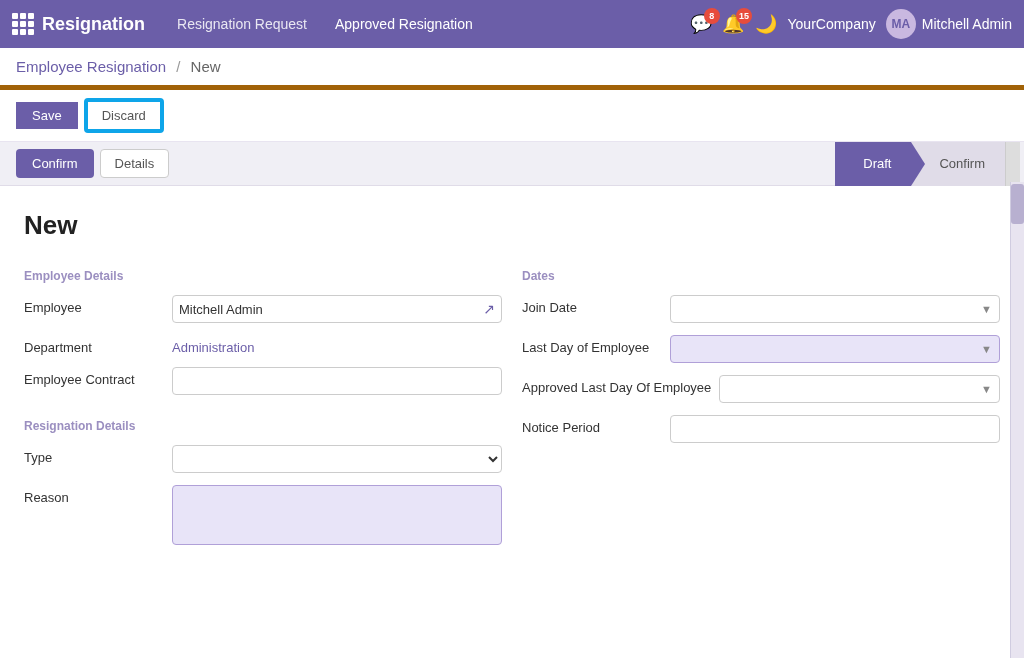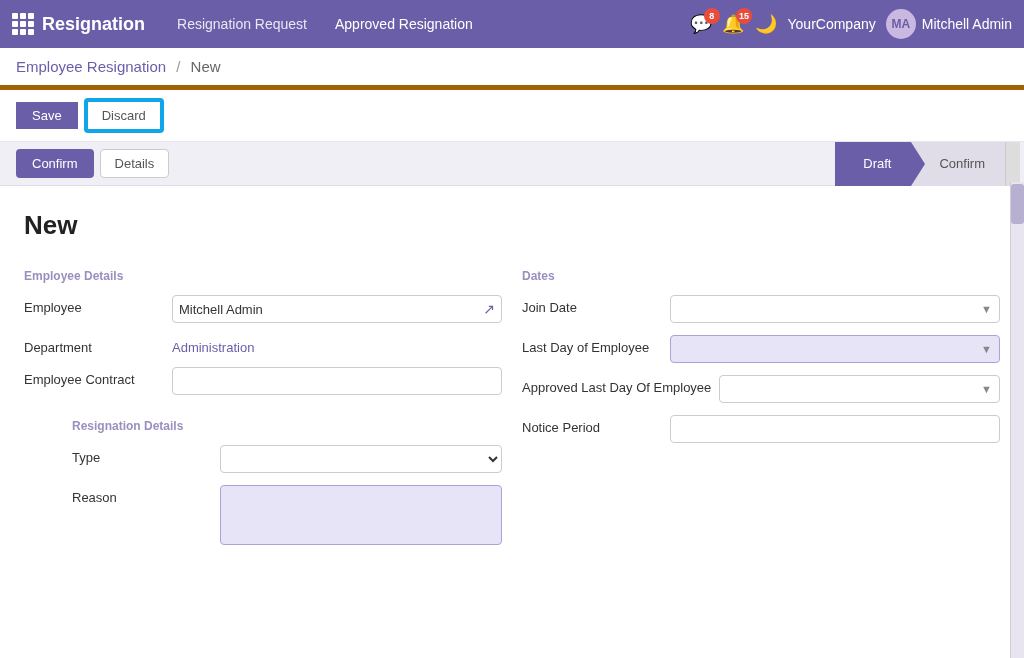--- a/index.html
+++ b/index.html
@@ -487,21 +487,21 @@
         <div class="field-value" style="color:#6b5ea8;">Administration</div>
       </div>
 
       <div class="field-row">
         <div class="field-label">Employee Contract</div>
         <div style="flex:1">
           <input type="text" class="input-text" value="" style="">
         </div>
       </div>
 
-      <div style="margin-top:24px;margin-left:48px;">
+      <div style="margin-top:24px;">
         <div class="section-label">Resignation Details</div>
 
         <div class="field-row">
           <div class="field-label">Type</div>
           <div style="flex:1">
             <select class="select-input">
               <option value=""></option>
             </select>
           </div>
         </div>

